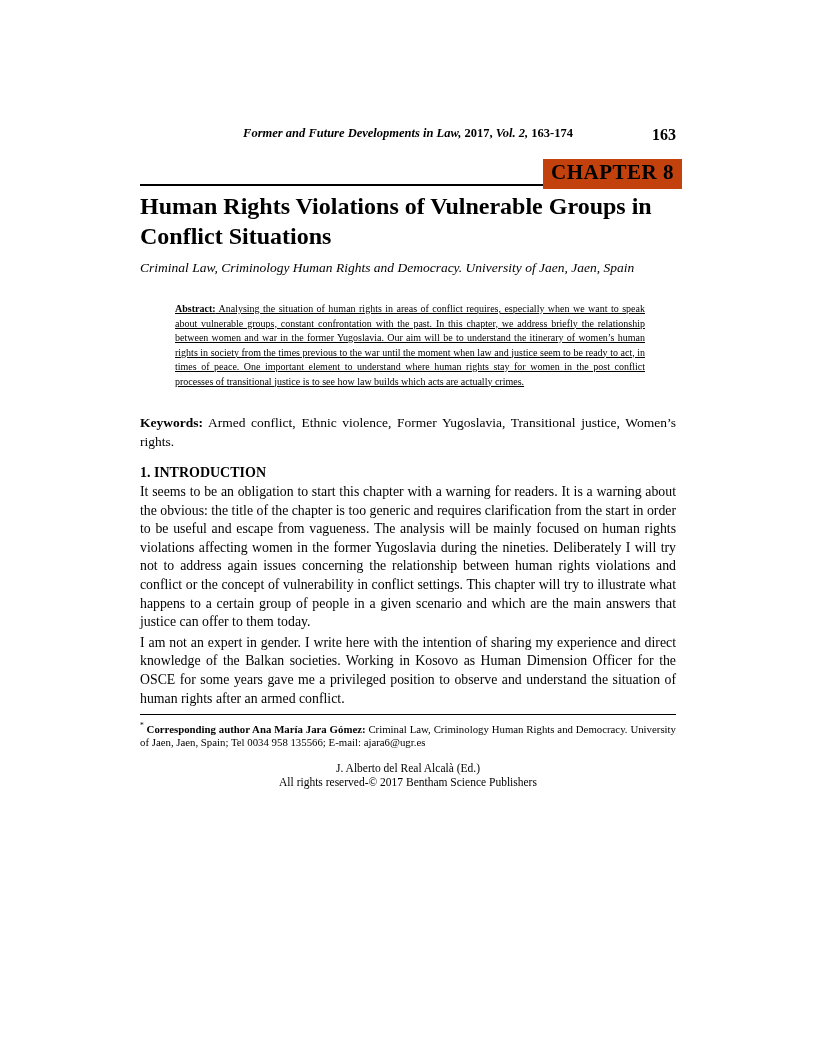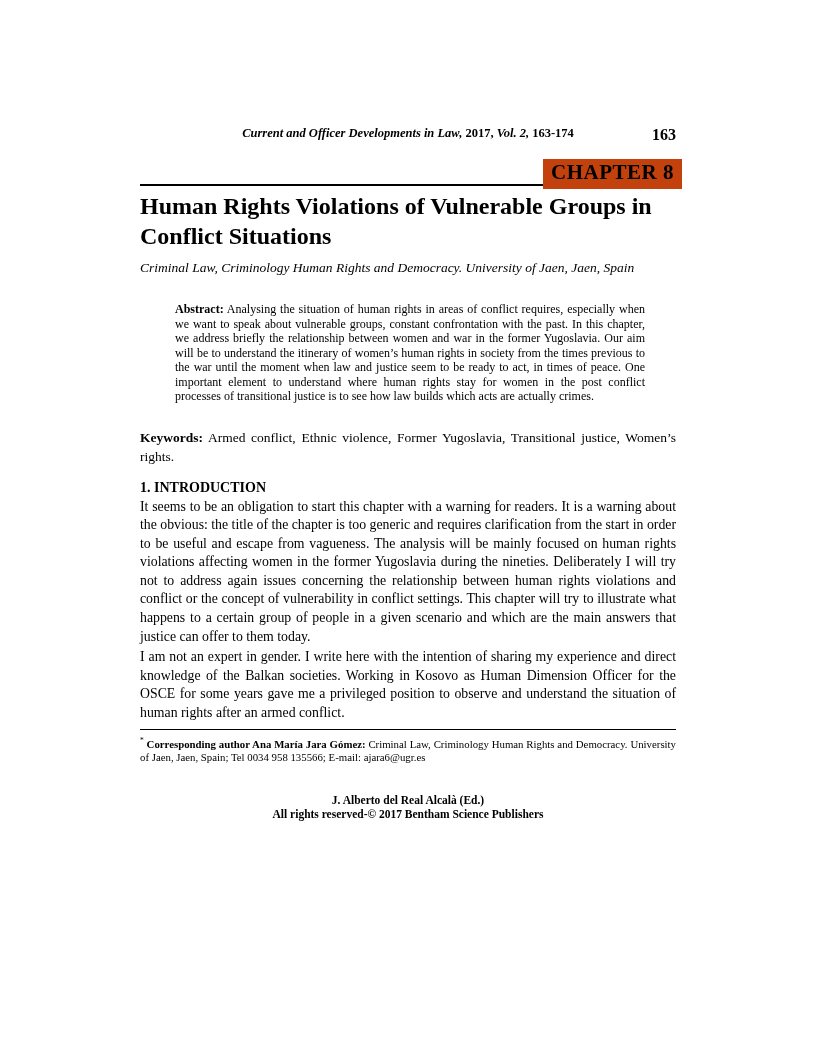--- a/index.html
+++ b/index.html
@@ -14,38 +14,38 @@
   .pagenum{position:absolute;right:0;top:0;font-weight:bold;font-size:16px;}
   .chapter-row{position:relative;border-bottom:2.5px solid #000;height:38px;margin-top:3px;}
   .chapter-box{
     position:absolute;right:-6px;bottom:-5px;background:#c2410c;
     padding:1px 8px 4px 8px;font-size:21px;font-weight:bold;letter-spacing:0.5px;
   }
   .title{font-size:24px;font-weight:bold;line-height:30px;margin-top:5px;}
   .author{font-size:14.5px;font-weight:bold;margin-top:10px;}
   .author sup{font-size:9px;}
   .affiliation{font-size:13.5px;font-style:italic;margin-top:9px;}
-  .abstract{margin:26px 31px 6px 35px;font-size:12px;line-height:14.5px;text-align:justify;}
+  .abstract{margin:26px 31px 6px 35px;font-size:10px;line-height:14.5px;text-align:justify;text-decoration:underline;}
   .abstract .label{font-weight:bold;}
   .keywords{margin-top:24px;font-size:13.5px;line-height:19px;text-align:justify;}
   .keywords .label{font-weight:bold;}
   .section-heading{margin-top:14px;font-size:14px;font-weight:bold;}
   .para{margin-top:2px;font-size:13.8px;line-height:18.6px;text-align:justify;}
   .footnote{margin-top:6px;border-top:1.5px solid #000;padding-top:4px;font-size:10.8px;line-height:13.5px;text-align:justify;}
   .footnote sup{font-size:7.5px;}
   .footnote .fn-bold{font-weight:bold;}
-  .publisher{margin-top:29px;text-align:center;font-weight:bold;font-size:11.5px;line-height:14px;}
+  .publisher{margin-top:11px;text-align:center;font-weight:normal;font-size:11.5px;line-height:14px;}
 </style>
 </head>
 <body>
 
 <div class="page">
 
   <div class="running-head">
-    <span><span class="it">Current and Officer Developments in Law,</span><span> 2017, </span><span class="it">Vol. 2,</span><span> 163-174</span></span>
+    <span><span class="it">Former and Future Developments in Law,</span><span> 2017, </span><span class="it">Vol. 2,</span><span> 163-174</span></span>
     <span class="pagenum">163</span>
   </div>
 
   <div class="chapter-row">
     <span class="chapter-box">CHAPTER 8</span>
   </div>
 
   <div class="title">Human Rights Violations of Vulnerable Groups in Conflict Situations</div>
 
 

